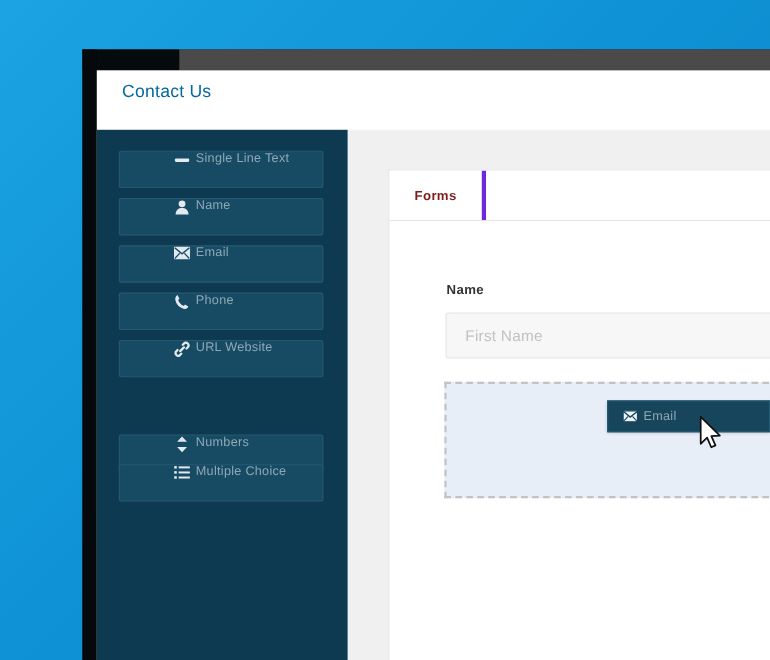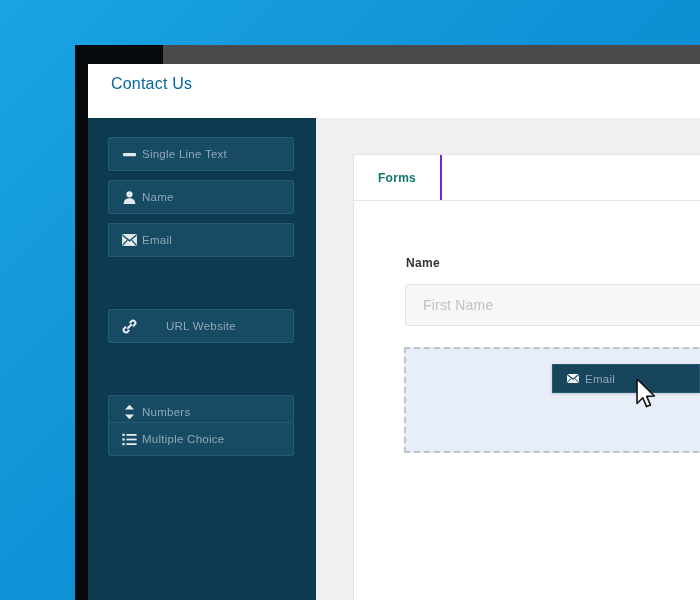--- a/index.html
+++ b/index.html
@@ -97,21 +97,22 @@
   .side-item {
     position: absolute;
     left: 20px;
     width: 186px;
     height: 34px;
     background: #174a63;
     border: 1px solid #245a74;
     border-radius: 2px;
     box-sizing: border-box;
     display: flex;
-    align-items: center;
+    align-items: flex-start;
+    padding-left: 36px;
   }
   .side-item .ico {
     width: 26px;
     min-width: 26px;
     margin-left: 7px;
     display: flex;
     align-items: center;
     justify-content: center;
     color: #e2eaef;
   }
@@ -143,28 +144,28 @@
     width: 365px;
     height: 46px;
     border-bottom: 1px solid #e6e6e6;
     box-sizing: border-box;
     display: flex;
   }
   #tab-forms {
     width: 88px;
     height: 45px;
     background: #ffffff;
-    border-right: 2px solid #6d28d9;
+    border-right: 4px solid #6d28d9;
     box-sizing: border-box;
     display: flex;
     align-items: center;
     justify-content: center;
     font-size: 12px;
     font-weight: bold;
-    color: #0f766e;
+    color: #7f1d1d;
     letter-spacing: 0.3px;
   }
   #tabbar-rest {
     flex: 1;
     background: #ffffff;
   }
 
   #form-body {
     position: absolute;
     left: 0;
@@ -286,21 +287,29 @@
         <div class="side-item" style="top: 105px;">
           <span class="ico">
             <svg width="15" height="12" viewBox="0 0 15 12">
               <rect x="0.6" y="0.6" width="13.8" height="10.8" rx="0.6" fill="#e2eaef" stroke="#e2eaef"></rect>
               <path d="M0.8 1.2 L7.5 6.8 L14.2 1.2" fill="none" stroke="#174a63" stroke-width="1.3"></path>
               <path d="M0.9 11 L5.4 6.2 M14.1 11 L9.6 6.2" fill="none" stroke="#174a63" stroke-width="1.1"></path>
             </svg>
           </span>
           <span class="lbl">Email</span>
         </div>
-        <div class="side-item" style="top: 191px; gap: 24px;">
+        <div class="side-item" style="top: 148px;">
+          <span class="ico">
+            <svg width="14" height="15" viewBox="0 0 14 15">
+              <path d="M3.4 1.2 C1.6 2.3 0.9 4.2 1.6 6.6 C2.6 10.0 5.4 12.7 8.8 13.6 C11.0 14.2 12.6 13.4 13.2 11.6 L10.2 9.9 C9.6 10.9 9.0 11.1 8.2 10.7 C6.6 9.9 5.0 8.2 4.3 6.6 C3.9 5.7 4.1 5.1 5.1 4.5 Z" fill="#e2eaef"></path>
+            </svg>
+          </span>
+          <span class="lbl">Phone</span>
+        </div>
+        <div class="side-item" style="top: 191px;">
           <span class="ico">
             <svg width="15" height="15" viewBox="0 0 15 15">
               <g stroke="#e2eaef" stroke-width="2.1" fill="none" stroke-linecap="round">
                 <path d="M5.8 9.2 L9.2 5.8"></path>
                 <path d="M8.2 3.4 L10.0 1.7 A2.6 2.6 0 0 1 13.3 5.0 L11.6 6.8"></path>
                 <path d="M6.8 11.6 L5.0 13.3 A2.6 2.6 0 0 1 1.7 10.0 L3.4 8.2"></path>
               </g>
             </svg>
           </span>
           <span class="lbl">URL Website</span>

